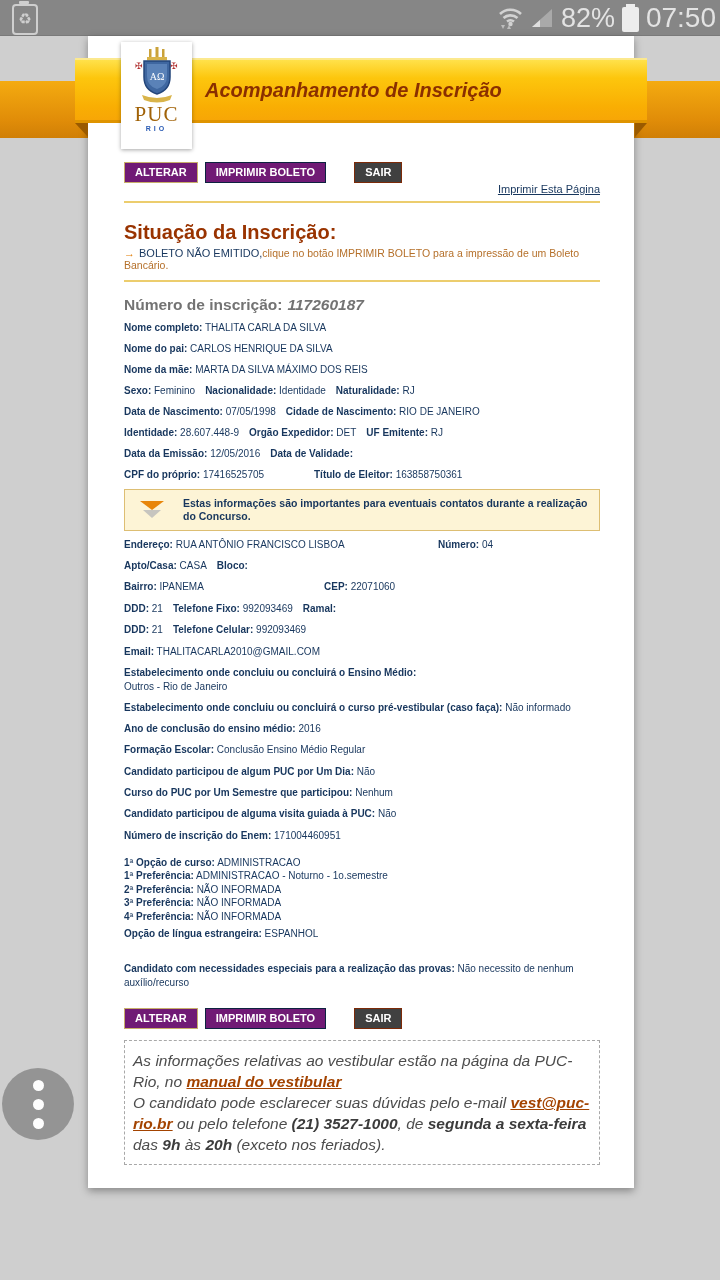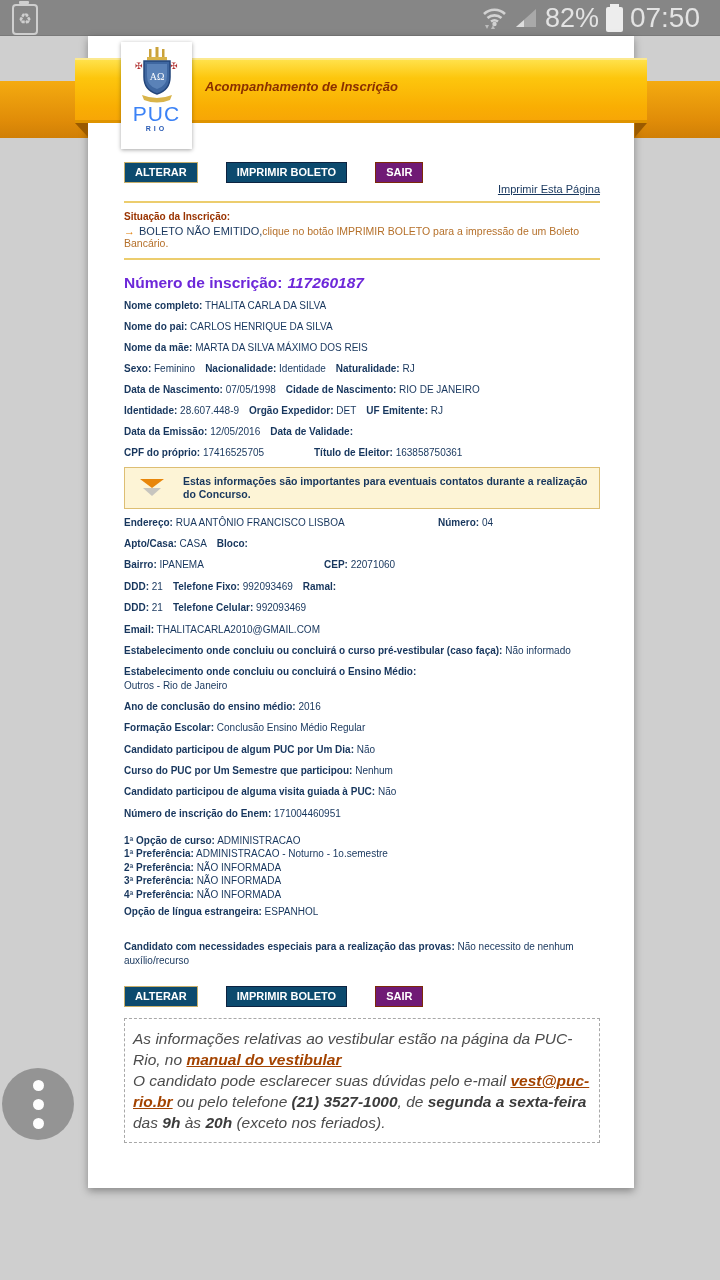--- a/index.html
+++ b/index.html
@@ -4,62 +4,62 @@
 <style>
   html,body{margin:0;padding:0;background:#b9b9b9;}
   .screen{position:relative;width:720px;height:1280px;background:#cfcfcf;overflow:hidden;
     font-family:"Liberation Sans",sans-serif;}
   
   .statusbar{position:absolute;top:0;left:0;width:720px;height:36px;background:#868686;
     box-shadow:inset 0 -1px 0 #7a7a7a;}
   .sb-app{position:absolute;left:12px;top:4px;width:22px;height:27px;border:2px solid #cfcfcf;
     border-radius:4px;color:#cfcfcf;font-size:15px;line-height:26px;text-align:center;}
   .sb-app::before{content:"";position:absolute;top:-5px;left:5px;width:10px;height:3px;background:#cfcfcf;border-radius:1px;}
-  .sb-right{position:absolute;right:20px;top:0;height:36px;display:flex;align-items:center;gap:7px;color:#e3e3e3;}
+  .sb-right{position:absolute;right:4px;top:0;height:36px;display:flex;align-items:center;gap:7px;color:#e3e3e3;}
   .sb-pct{font-size:27px;}
   .sb-batt{position:relative;width:17px;height:25px;background:#ededed;border-radius:2px;margin-top:2px;}
   .sb-batt::before{content:"";position:absolute;top:-3px;left:4px;width:9px;height:3px;background:#ededed;}
   .sb-time{font-size:28px;}
   
   .band{position:absolute;top:81px;height:57px;background:linear-gradient(#f4ab10,#e08c08 70%,#d07f06);}
   .band-left{left:0;width:89px;}
   .band-right{left:633px;width:87px;}
   
   .page{position:absolute;left:88px;top:36px;width:546px;height:1152px;background:#ffffff;
     box-shadow:0 3px 8px rgba(0,0,0,.35);}
   .pen-wrap{position:absolute;inset:0;overflow:hidden;pointer-events:none;z-index:3;}
   .ribbon{position:absolute;left:-13px;top:22px;width:572px;height:60px;z-index:2;
     background:linear-gradient(180deg,#ffe14a 0%,#fdc60d 30%,#f9ae03 78%,#f7a606 100%);
     border-top:2px solid #fce98e;border-bottom:3px solid #df9400;}
   .ribbon::before{content:"";position:absolute;left:0;top:100%;margin-top:3px;
     border-top:14px solid #9a5a00;border-left:13px solid transparent;}
   .ribbon::after{content:"";position:absolute;right:0;top:100%;margin-top:3px;
     border-top:14px solid #9a5a00;border-right:12px solid transparent;}
-  .ribbon-title{position:absolute;left:130px;top:19px;font-size:13px;font-weight:bold;font-style:italic;color:#8a2f00;}
+  .ribbon-title{position:absolute;left:130px;top:19px;font-size:20px;font-weight:bold;font-style:italic;color:#8a2f00;}
   .logo-box{position:absolute;left:33px;top:6px;width:71px;height:107px;background:#ffffff;z-index:4;
     box-shadow:0 1px 4px rgba(0,0,0,.35);display:flex;flex-direction:column;align-items:center;padding-top:4px;box-sizing:border-box;}
-  .logo-puc{font-family:Liberation Sans, sans-serif;font-size:21px;color:#3b82f6;letter-spacing:1px;line-height:20px;}
+  .logo-puc{font-family:Liberation Serif, serif;font-size:21px;color:#a16207;letter-spacing:1px;line-height:20px;}
   .logo-rio{font-size:7px;font-weight:bold;color:#2a5bb4;letter-spacing:3px;margin-top:1px;}
   
   .content{position:absolute;left:36px;top:126px;width:476px;z-index:5;}
   .btnrow{display:flex;height:21px;}
-  .btn{background:#0c4a6e;color:#fff;font-weight:bold;font-size:11px;border:1px solid #0d2340;
+  .btn{background:#701a75;color:#fff;font-weight:bold;font-size:11px;border:1px solid #0d2340;
     padding:0 10px;height:21px;line-height:19px;font-family:inherit;cursor:pointer;}
   .btn.navy-gold{border:1px solid #c7ae6a;}
-  .btn.navy{margin-left:28px;}
-  .btn.rust{margin-left:28px;background:#701a75;border-color:#7c2a08;}
+  .btn.navy{margin-left:7px;}
+  .btn.rust{margin-left:28px;background:#404040;border-color:#7c2a08;}
   .print-link{display:block;text-align:right;color:#17365d;font-size:11px;text-decoration:underline;cursor:pointer;}
   hr.sep{border:none;border-top:2px solid #eccd6d;margin:6px 0 0 0;}
   hr.sep2{border:none;border-top:2px solid #eccd6d;margin:9px 0 0 0;}
-  .sit-h{color:#993300;font-size:10px;font-weight:bold;margin-top:8px;}
+  .sit-h{color:#993300;font-size:20px;font-weight:bold;margin-top:18px;}
   .sit-line{margin-top:3px;font-size:11px;}
   .sit-arrow{color:#e07b00;font-weight:bold;margin-right:4px;}
   .sit-status{color:#17365d;font-weight:normal;}
   .sit-note{color:#b5702a;font-size:10.5px;}
-  .insc-h{color:#6d28d9;font-size:15.5px;font-weight:bold;margin-top:13px;line-height:19px;}
+  .insc-h{color:#737373;font-size:15.5px;font-weight:bold;margin-top:13px;line-height:19px;}
   .insc-num{font-style:italic;margin-left:5px;}
   .rows{margin-top:7px;font-size:10px;color:#17365d;}
   .row{position:relative;line-height:14px;margin-bottom:7px;}
   .row.tight{line-height:13.4px;margin-bottom:0;}
   .gap-xs{margin-top:4px;}.gap-sm{margin-top:8px;}.gap-md{margin-top:13px;}.gap-lg{margin-top:21px;}
   .pair{margin-right:10px;}
   .pair.abs{position:absolute;top:0;margin-right:0;}
   .row b{font-weight:bold;}
   .warn-box{position:relative;margin:4px 0 7px 0;background:#fdf4d6;border:1px solid #ddbe73;
     padding:7px 10px 7px 58px;font-weight:bold;font-size:10.5px;line-height:13px;color:#17365d;box-sizing:border-box;}
@@ -179,22 +179,22 @@
           <div class="warn-box"><svg class="warn-icon" width="26" height="20">
               <polygon points="4,11 22,11 13,19" fill="#b9b9b9" opacity=".8"></polygon>
               <polygon points="1,2 25,2 13,11" fill="#e8860a"></polygon>
             </svg><span>Estas informações são importantes para eventuais contatos durante a realização do Concurso.</span></div>
           <div class="row"><span class="pair"><b>Endereço:</b><span> RUA ANTÔNIO FRANCISCO LISBOA</span></span><span class="pair abs" style="left: 314px;"><b>Número:</b><span> 04</span></span></div>
           <div class="row"><span class="pair"><b>Apto/Casa:</b><span> CASA</span></span><span class="pair"><b>Bloco:</b><span></span></span></div>
           <div class="row"><span class="pair"><b>Bairro:</b><span> IPANEMA</span></span><span class="pair abs" style="left: 200px;"><b>CEP:</b><span> 22071060</span></span></div>
           <div class="row gap-sm"><span class="pair"><b>DDD:</b><span> 21</span></span><span class="pair"><b>Telefone Fixo:</b><span> 992093469</span></span><span class="pair"><b>Ramal:</b><span></span></span></div>
           <div class="row"><span class="pair"><b>DDD:</b><span> 21</span></span><span class="pair"><b>Telefone Celular:</b><span> 992093469</span></span></div>
           <div class="row gap-sm"><span class="pair"><b>Email:</b><span> THALITACARLA2010@GMAIL.COM</span></span></div>
+          <div class="row"><b>Estabelecimento onde concluiu ou concluirá o Ensino Médio:</b><br><span>Outros - Rio de Janeiro</span></div>
           <div class="row"><span class="pair"><b>Estabelecimento onde concluiu ou concluirá o curso pré-vestibular (caso faça):</b><span> Não informado</span></span></div>
-          <div class="row"><b>Estabelecimento onde concluiu ou concluirá o Ensino Médio:</b><br><span>Outros - Rio de Janeiro</span></div>
           <div class="row"><span class="pair"><b>Ano de conclusão do ensino médio:</b><span> 2016</span></span></div>
           <div class="row"><span class="pair"><b>Formação Escolar:</b><span> Conclusão Ensino Médio Regular</span></span></div>
           <div class="row gap-sm"><span class="pair"><b>Candidato participou de algum PUC por Um Dia:</b><span> Não</span></span></div>
           <div class="row"><span class="pair"><b>Curso do PUC por Um Semestre que participou:</b><span> Nenhum</span></span></div>
           <div class="row"><span class="pair"><b>Candidato participou de alguma visita guiada à PUC:</b><span> Não</span></span></div>
           <div class="row gap-sm"><span class="pair"><b>Número de inscrição do Enem:</b><span> 171004460951</span></span></div>
           <div class="row tight gap-md"><span class="pair"><b>1ª Opção de curso:</b><span> ADMINISTRACAO</span></span></div>
           <div class="row tight"><span class="pair"><b>1ª Preferência:</b><span> ADMINISTRACAO - Noturno - 1o.semestre</span></span></div>
           <div class="row tight"><span class="pair"><b>2ª Preferência:</b><span> NÃO INFORMADA</span></span></div>
           <div class="row tight"><span class="pair"><b>3ª Preferência:</b><span> NÃO INFORMADA</span></span></div>

